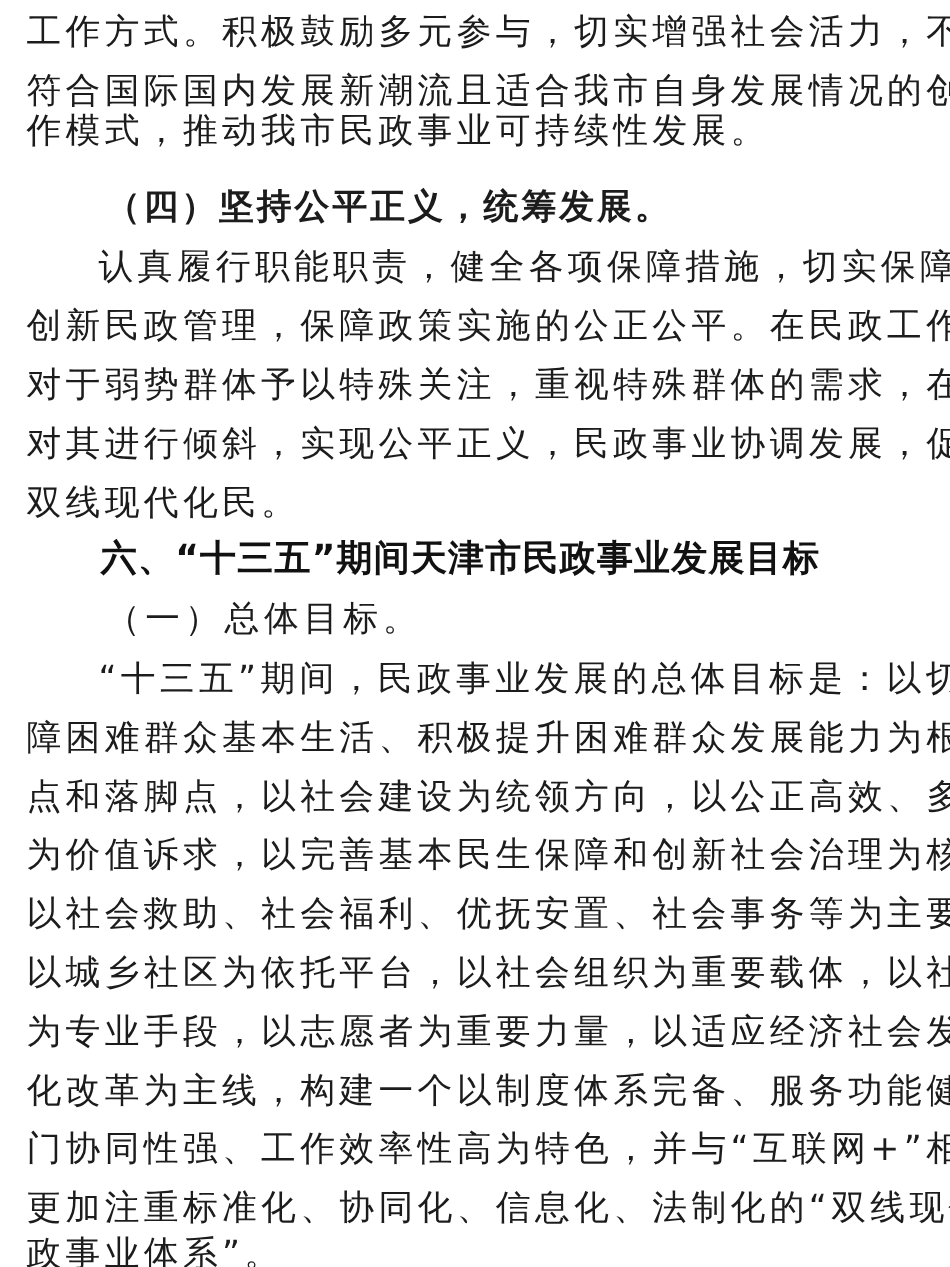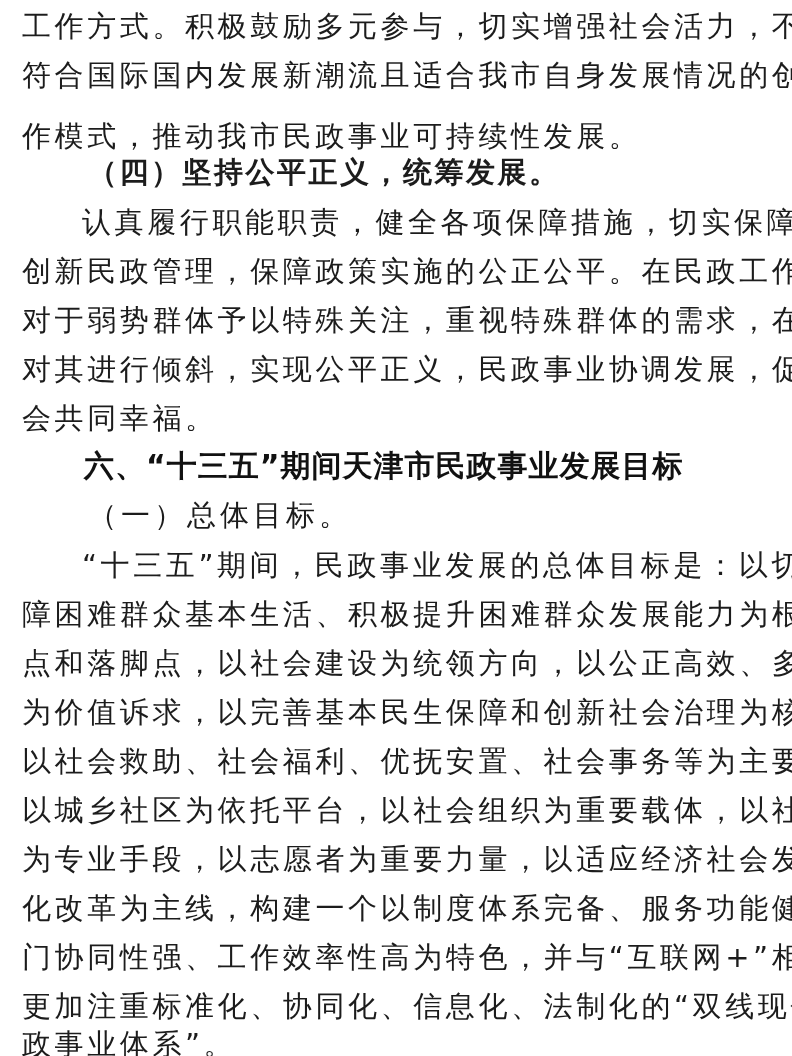--- a/index.html
+++ b/index.html
@@ -52,27 +52,27 @@
       font-family: "DejaVu Serif", "Liberation Serif", serif;
       letter-spacing: 2.5px;
     }
   </style>
 </head>
 <body>
 
 <div class="page">
   <div class="line" style="top:6px">工作方式。积极鼓励多元参与，切实增强社会活力，不断探索</div>
   <div class="line" style="top:55px">符合国际国内发展新潮流且适合我市自身发展情况的创新型工</div>
-  <div class="line" style="top:116px">作模式，推动我市民政事业可持续性发展。</div>
+  <div class="line" style="top:88px">作模式，推动我市民政事业可持续性发展。</div>
   <div class="line bold-sub" style="top:152px">（四）坚持公平正义，统筹发展。</div>
   <div class="line indent" style="top:202px">认真履行职能职责，健全各项保障措施，切实保障民生，</div>
   <div class="line" style="top:251px">创新民政管理，保障政策实施的公正公平。在民政工作过程中，</div>
   <div class="line" style="top:300px">对于弱势群体予以特殊关注，重视特殊群体的需求，在政策上</div>
   <div class="line" style="top:349px">对其进行倾斜，实现公平正义，民政事业协调发展，促进全社</div>
-  <div class="line" style="top:398px">会共同幸福。</div>
+  <div class="line" style="top:398px">双线现代化民。</div>
   <div class="line heading" style="top:446px">六、“十三五”期间天津市民政事业发展目标</div>
   <div class="line subheading" style="top:495px">（一）总体目标。</div>
   <div class="line indent" style="top:545px">“十三五”期间，民政事业发展的总体目标是：以切实保</div>
   <div class="line" style="top:594px">障困难群众基本生活、积极提升困难群众发展能力为根本出发</div>
   <div class="line" style="top:643px">点和落脚点，以社会建设为统领方向，以公正高效、多元和谐</div>
   <div class="line" style="top:692px">为价值诉求，以完善基本民生保障和创新社会治理为核心任务，</div>
   <div class="line" style="top:741px">以社会救助、社会福利、优抚安置、社会事务等为主要内容，</div>
   <div class="line" style="top:790px">以城乡社区为依托平台，以社会组织为重要载体，以社会工作</div>
   <div class="line" style="top:839px">为专业手段，以志愿者为重要力量，以适应经济社会发展和深</div>
   <div class="line" style="top:888px">化改革为主线，构建一个以制度体系完备、服务功能健全、部</div>

